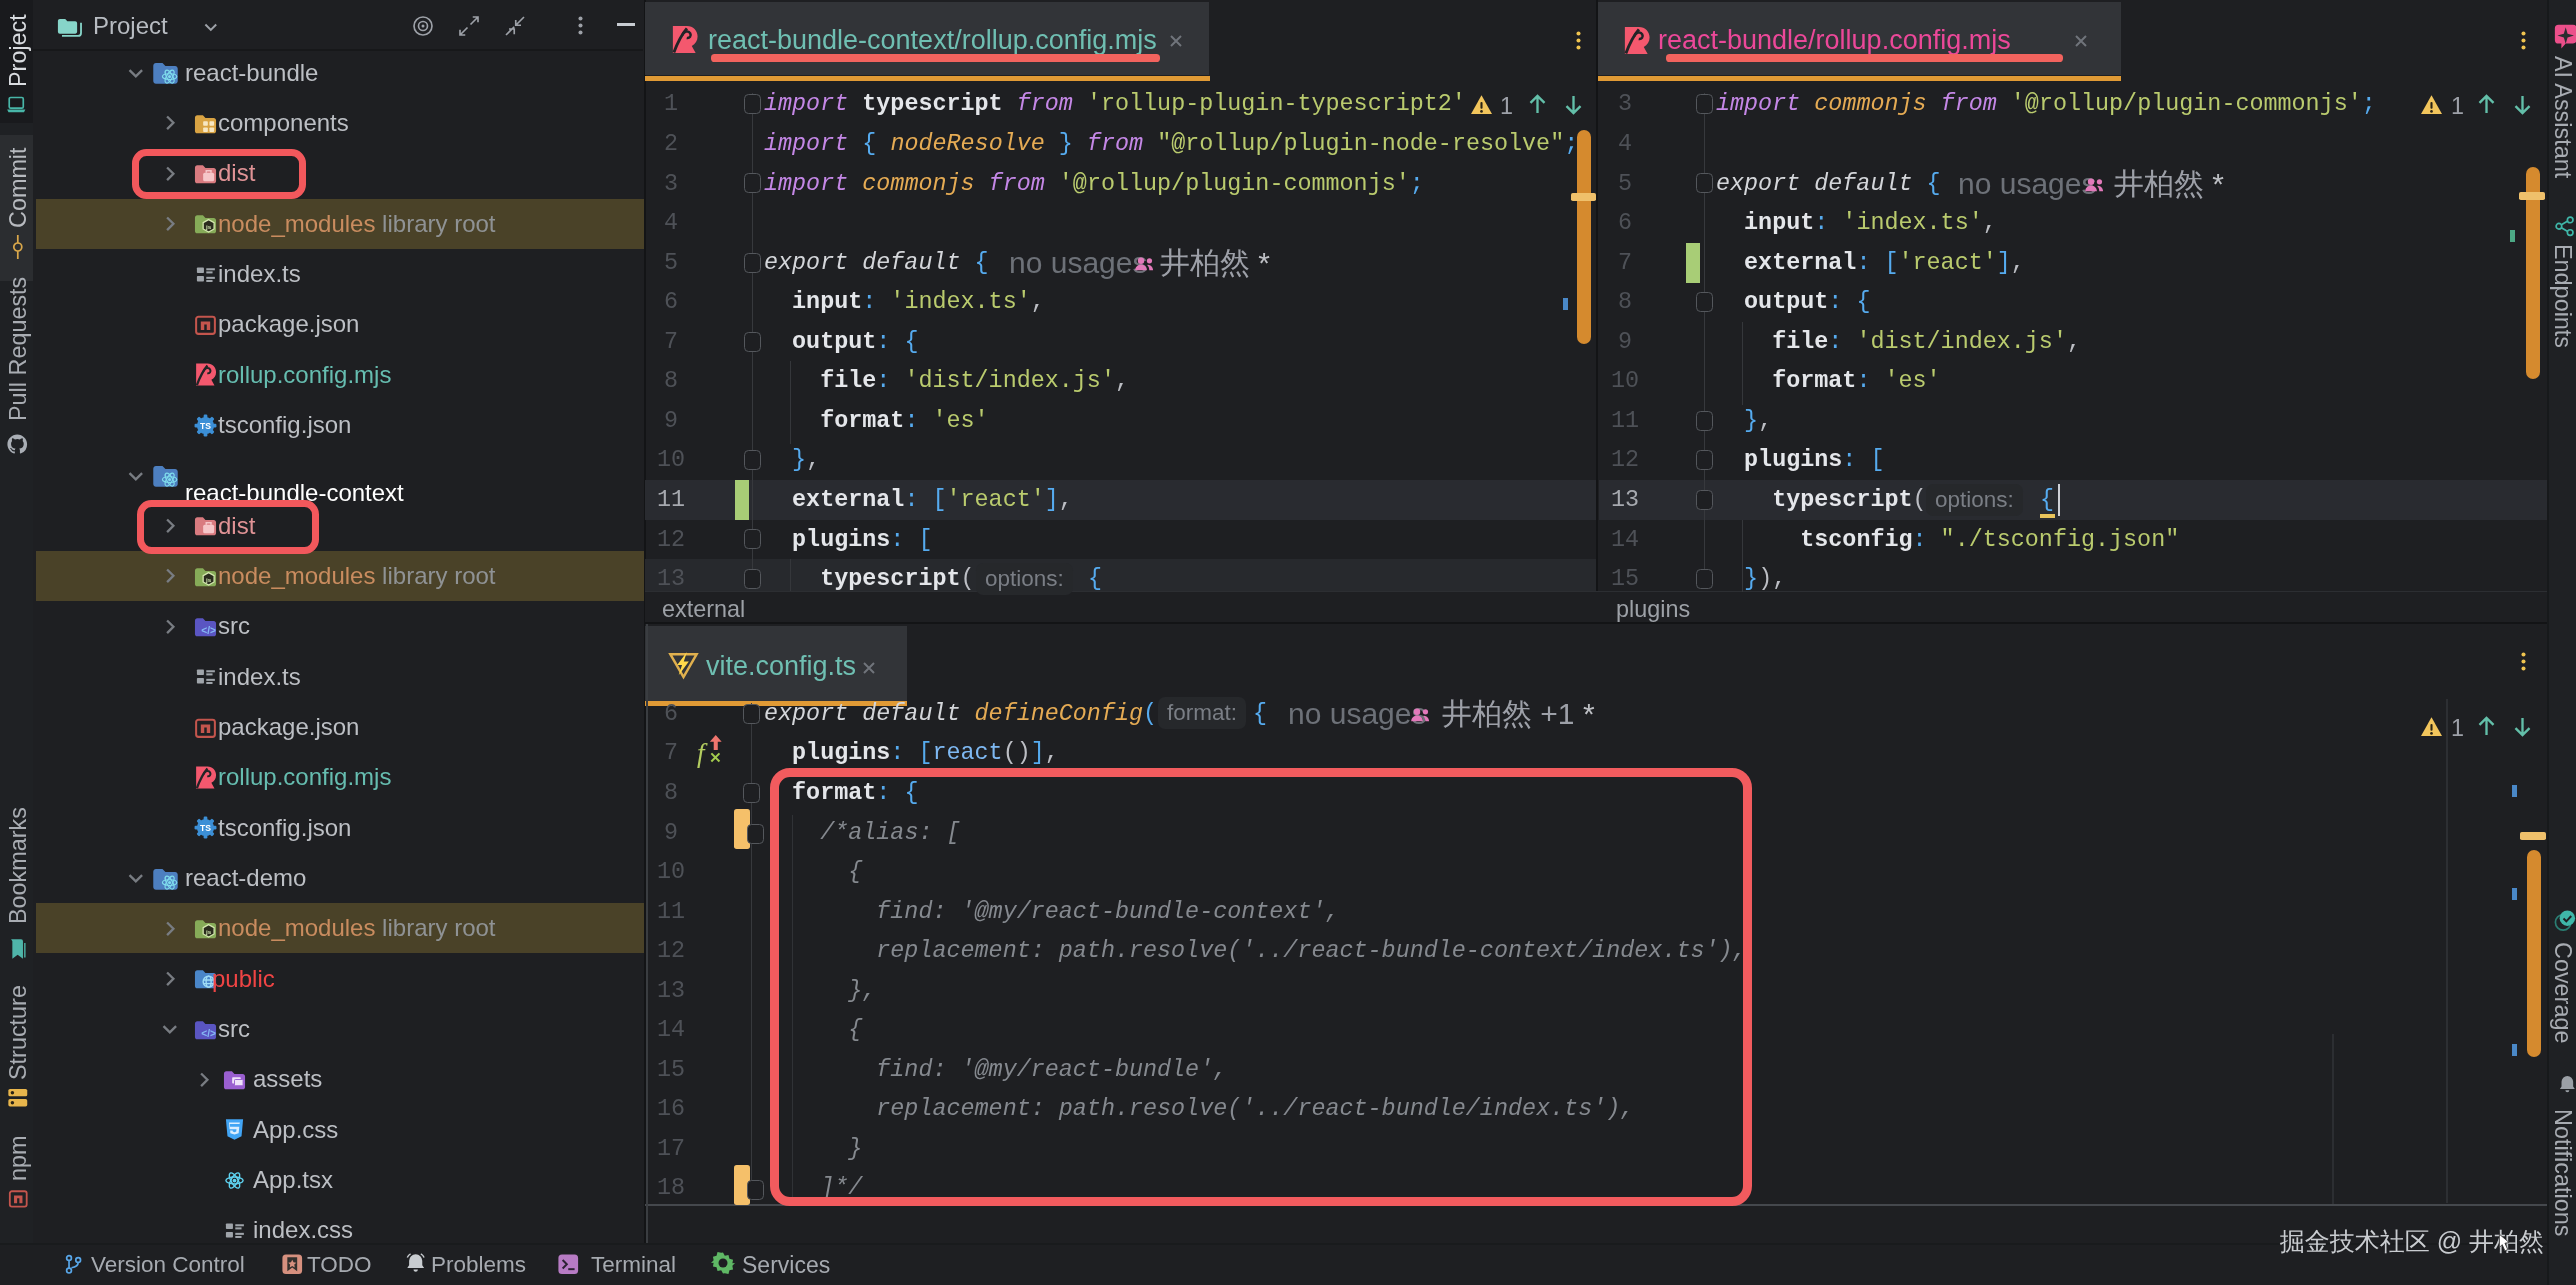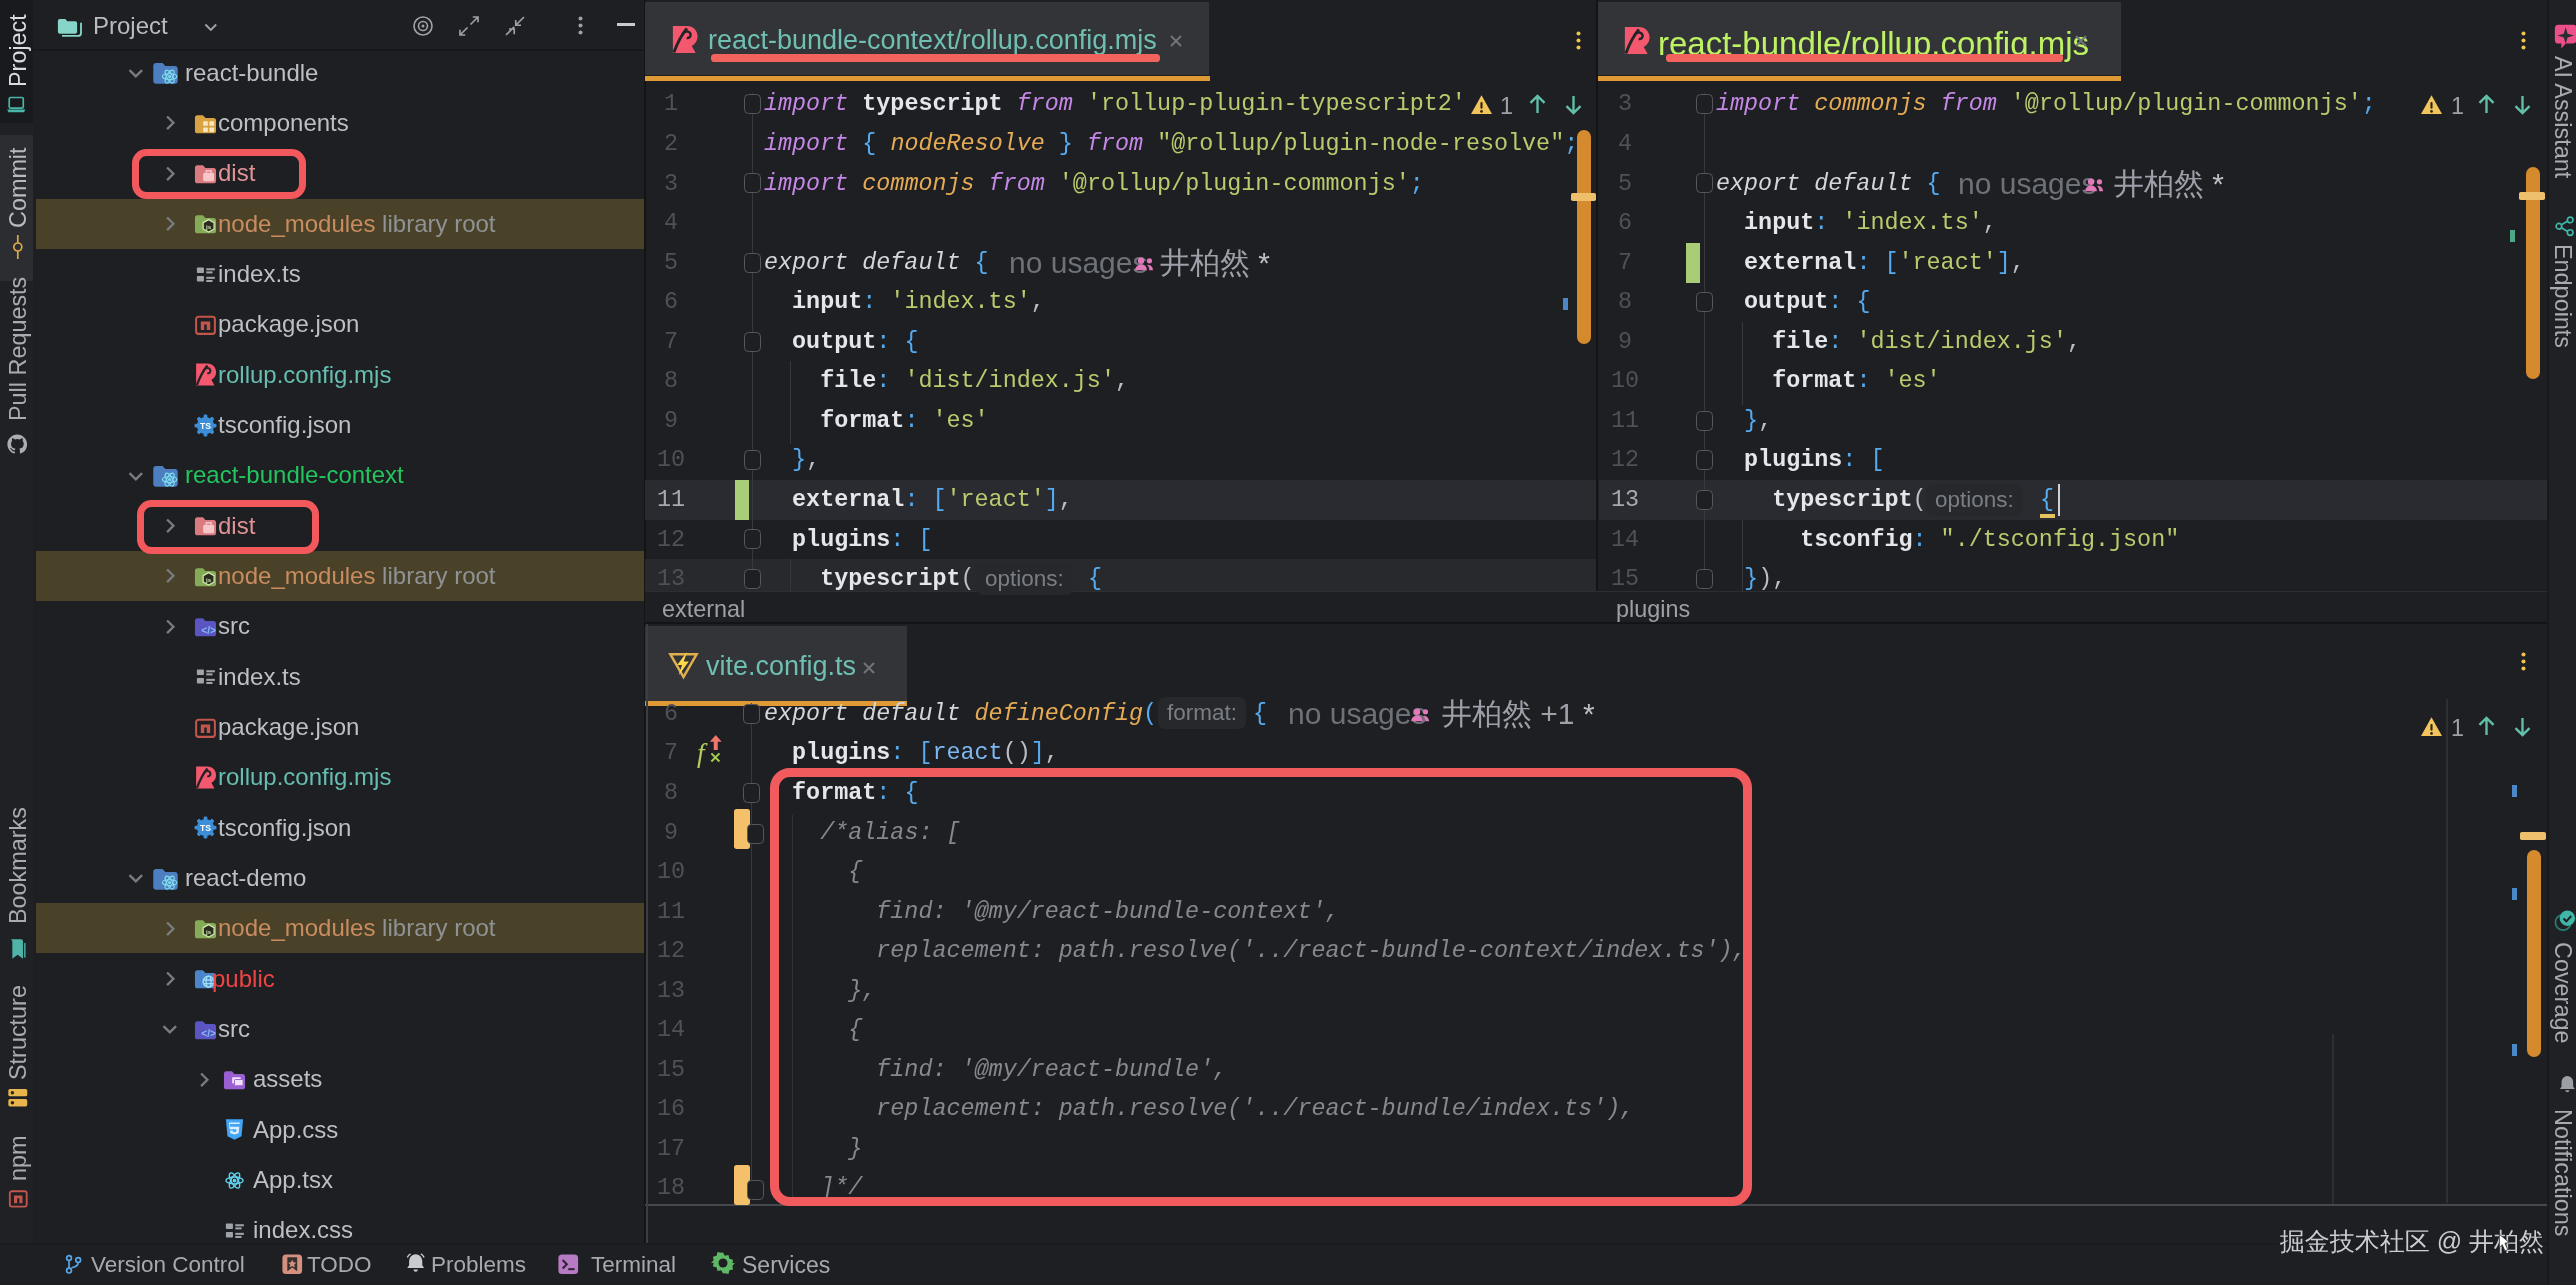--- a/index.html
+++ b/index.html
@@ -253,21 +253,21 @@
 <div class="trow" style="left:218px;top:400px;color:#bcbfc4">tsconfig.json</div>
 <svg class="ic" style="left:125px;top:465px" width="21.6" height="21.6" viewBox="0 0 24 24">
     <use href="#chevd"></use>
   </svg>
 <svg class="ic" style="left:151px;top:461px" width="29" height="29" viewBox="0 0 32 32">
     <use href="#folder" style="color:#4d7fc0"></use>
     <g transform="translate(9,9) scale(0.72)">
       <use href="#atom" style="color:#7fdcec"></use>
     </g>
   </svg>
-<div class="trow" style="left:185px;top:450px;color:#22c55e">react-bundle-context</div>
+<div class="trow" style="left:185px;top:468px;color:#ffffff">react-bundle-context</div>
 <svg class="ic" style="left:159px;top:515px" width="21.6" height="21.6" viewBox="0 0 24 24">
     <use href="#chevr"></use>
   </svg>
 <svg class="ic" style="left:193px;top:513px" width="25" height="25" viewBox="0 0 32 32">
     <use href="#folder" style="color:#d97b80"></use>
     <g>
       <rect x="13" y="15" width="14" height="11" rx="2" fill="#f6c6c9"></rect>
       <path fill="none" stroke="#f6c6c9" stroke-width="2" d="M17 15v-2.5h6V15"></path>
     </g>
   </svg>
@@ -389,21 +389,21 @@
       <circle cx="16" cy="7" r="2.6"></circle>
       <circle cx="16" cy="16" r="2.6"></circle>
       <circle cx="16" cy="25" r="2.6"></circle>
     </g>
   </svg>
 <div class="a" style="left:1596px;top:0;width:1.8px;height:624px;background:#131416"></div>
 <div class="a" style="left:1598px;top:1.8px;width:523px;height:73px;background:#323438"></div>
 <svg class="ic" style="left:1621px;top:25px" width="31" height="31" viewBox="0 0 34 34">
     <use href="#rollup"></use>
   </svg>
-<div class="a" style="left:1658px;top:25px;font-size:33px;color:#bef264">react-bundle/rollup.config.mjs</div>
+<div class="a" style="left:1658px;top:25px;font-size:27px;color:#ec4899">react-bundle/rollup.config.mjs</div>
 <div class="a" style="left:1666px;top:54px;width:397px;height:8px;background:#f2635e;border-radius:3.6px"></div>
 <svg class="ic" style="left:2071px;top:31px" width="20" height="20" viewBox="0 0 22 22">
     <use href="#xclose"></use>
   </svg>
 <div class="a" style="left:1598px;top:76px;width:523px;height:5.4px;background:#e09a35"></div>
 <svg class="ic" style="left:2511px;top:28px" width="25" height="25" viewBox="0 0 32 32">
     <g fill="#f0c44f">
       <circle cx="16" cy="7" r="2.6"></circle>
       <circle cx="16" cy="16" r="2.6"></circle>
       <circle cx="16" cy="25" r="2.6"></circle>

